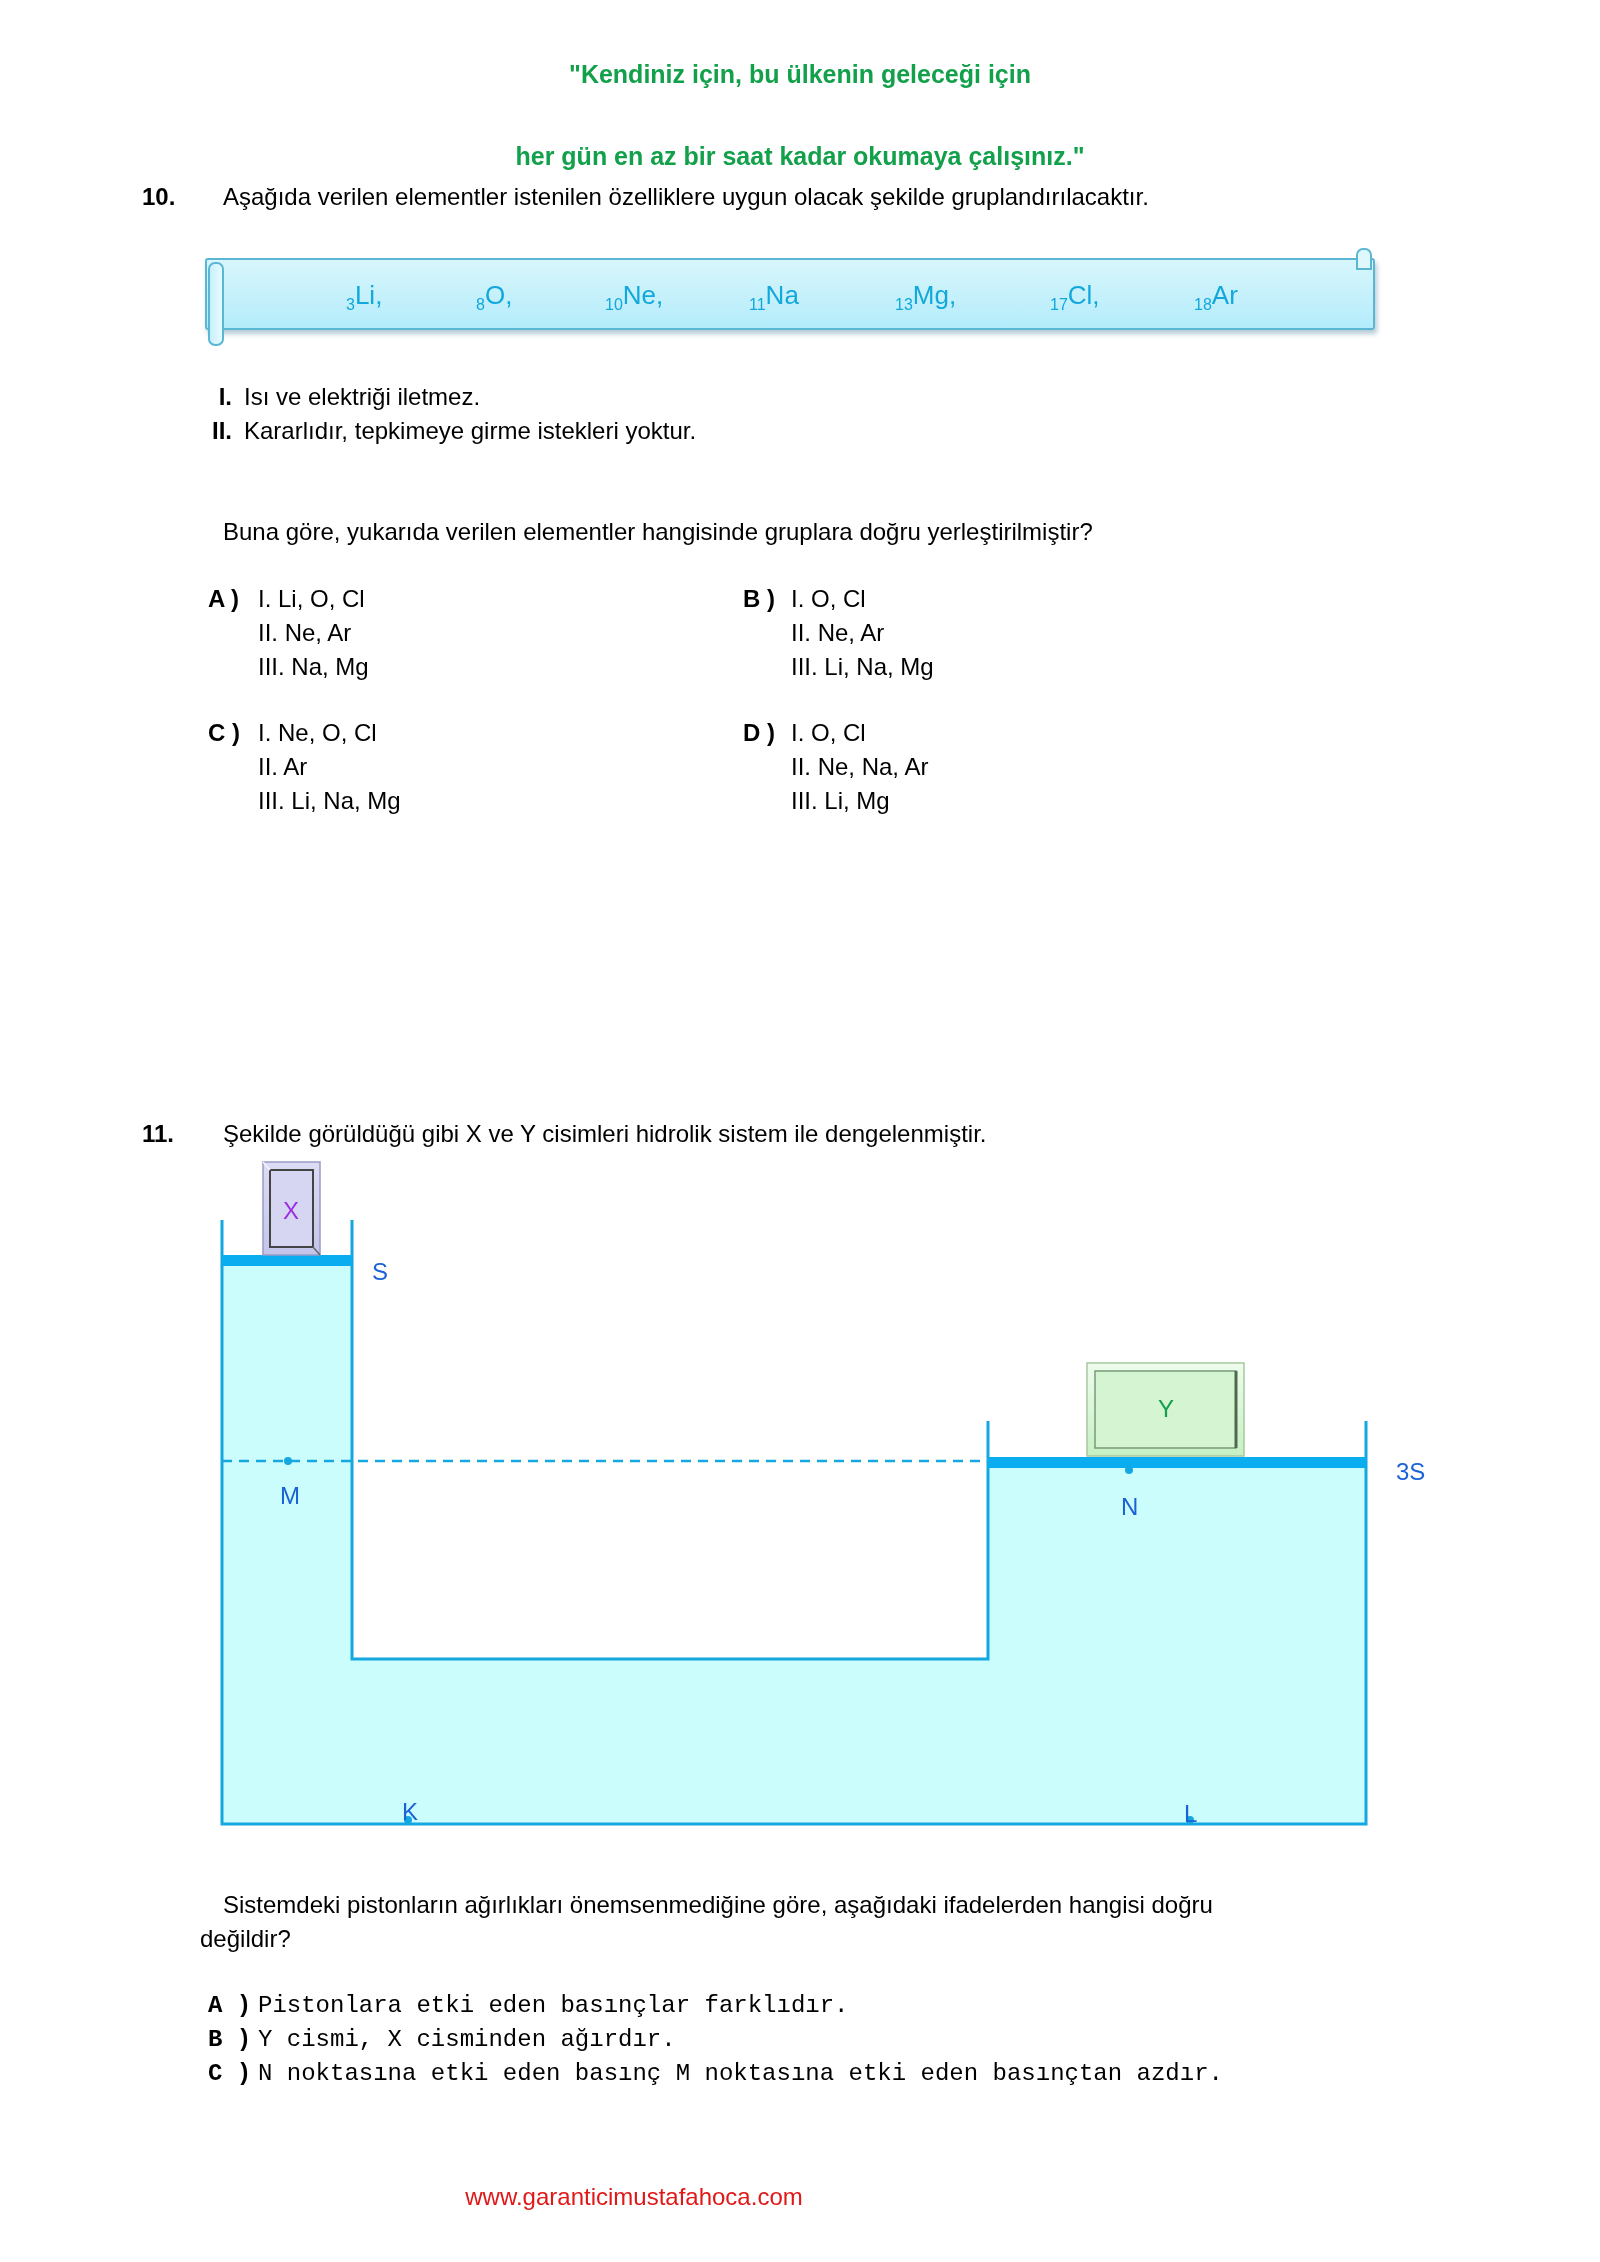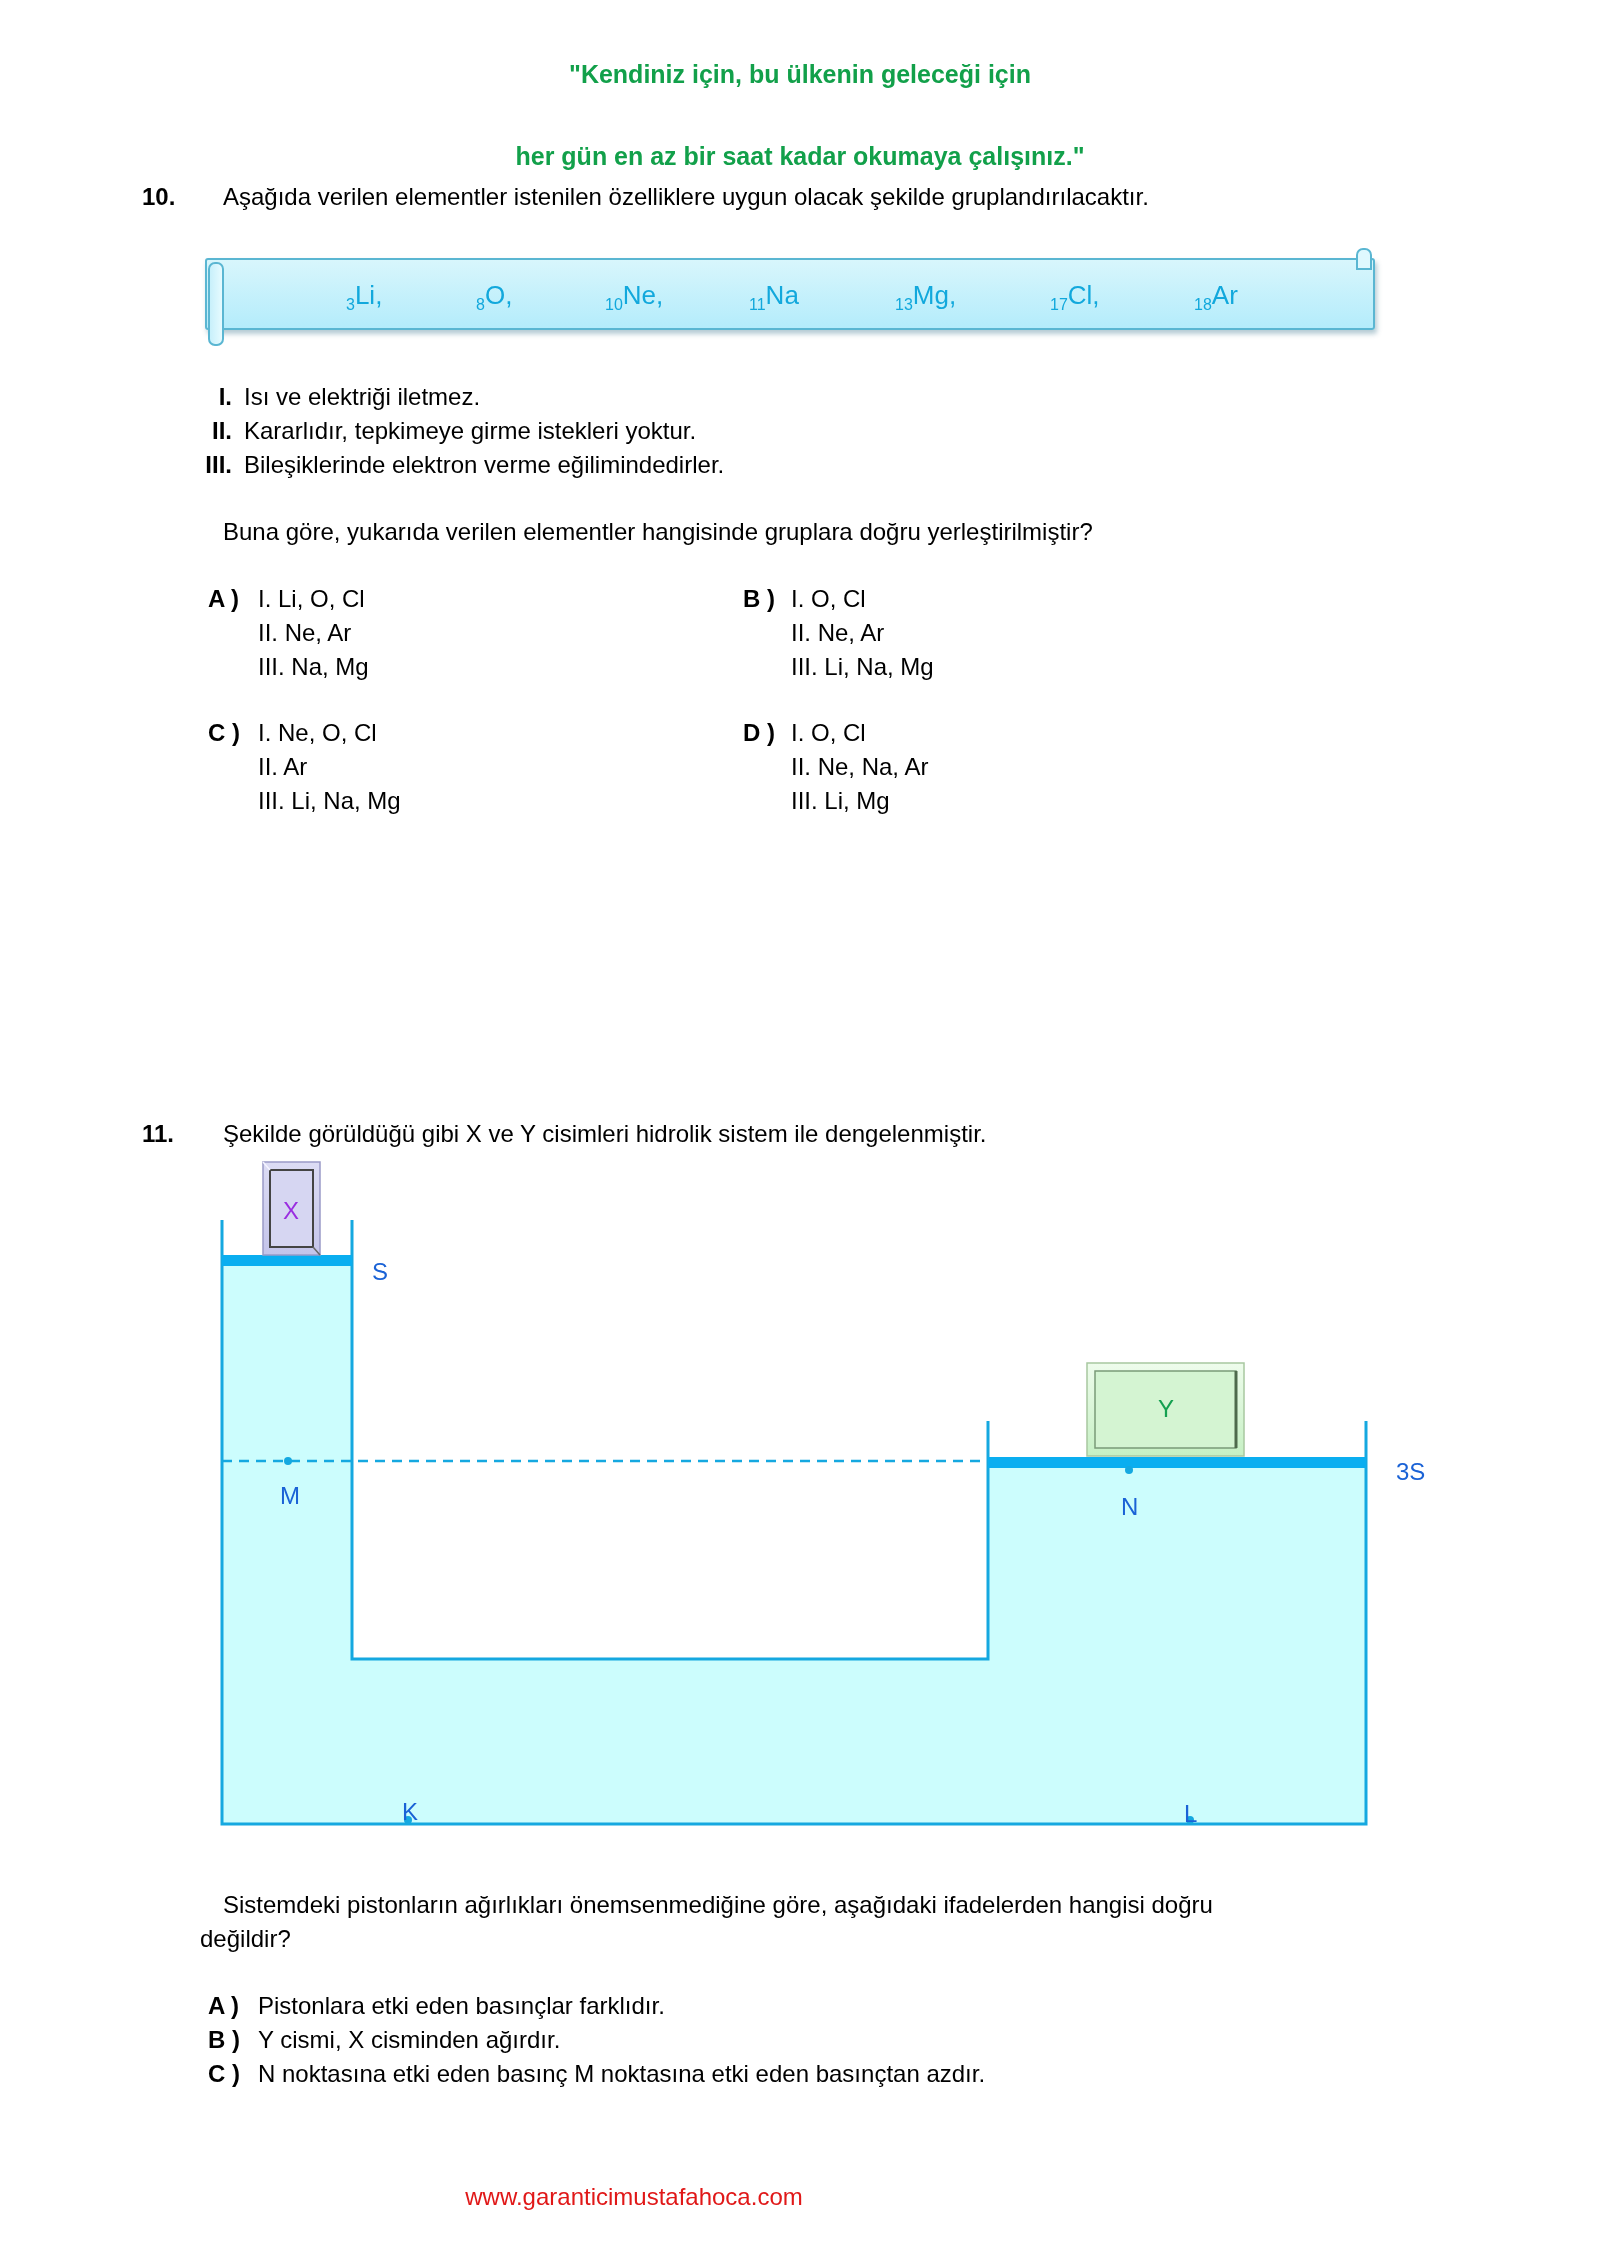--- a/index.html
+++ b/index.html
@@ -45,21 +45,20 @@
   <div class="abs el" style="left:605px;"><sub>10</sub><span>Ne,</span></div>
   <div class="abs el" style="left:749px;"><sub>11</sub><span>Na</span></div>
   <div class="abs el" style="left:895px;"><sub>13</sub><span>Mg,</span></div>
   <div class="abs el" style="left:1050px;"><sub>17</sub><span>Cl,</span></div>
   <div class="abs el" style="left:1194px;"><sub>18</sub><span>Ar</span></div>
 </div>
 
 <div class="abs txt" style="left:192px; top:380px;">
   <div><span class="roman">I.</span><span>Isı ve elektriği iletmez.</span></div>
   <div><span class="roman">II.</span><span>Kararlıdır, tepkimeye girme istekleri yoktur.</span></div>
-  <div><span class="roman">III.</span><span>Bileşiklerinde elektron verme eğilimindedirler.</span></div>
 </div>
 
 <div class="abs txt" style="left:223px; top:515px;">Buna göre, yukarıda verilen elementler hangisinde gruplara doğru yerleştirilmiştir?</div>
 
 <div class="abs opt-block" style="left:208px; top:582px;">
   <div class="opt-line first"><span class="opt-letter">A )</span><span>I. Li,  O,  Cl</span></div>
   <div class="opt-line">II. Ne,  Ar</div>
   <div class="opt-line">III. Na,  Mg</div>
 </div>
 <div class="abs opt-block" style="left:743px; top:582px;">
@@ -127,19 +126,19 @@
 <div class="abs diag-label" style="left:372px; top:1258px;">S</div>
 <div class="abs diag-label" style="left:1396px; top:1458px;">3S</div>
 <div class="abs diag-label" style="left:280px; top:1482px;">M</div>
 <div class="abs diag-label" style="left:1121px; top:1493px;">N</div>
 <div class="abs diag-label" style="left:402px; top:1798px;">K</div>
 <div class="abs diag-label" style="left:1184px; top:1800px;">L</div>
 
 <div class="abs txt" style="left:223px; top:1888px;">Sistemdeki pistonların ağırlıkları önemsenmediğine göre, aşağıdaki ifadelerden hangisi doğru</div>
 <div class="abs txt" style="left:200px; top:1922px;">değildir?</div>
 
-<div class="abs txt" style="left:208px; top:1989px;">
+<div class="abs txt" style="left:208px; top:1989px;font-family:Liberation Mono, monospace;">
   <div><span class="opt-letter">A )</span><span>Pistonlara etki eden basınçlar farklıdır.</span></div>
   <div><span class="opt-letter">B )</span><span>Y cismi, X cisminden ağırdır.</span></div>
   <div><span class="opt-letter">C )</span><span>N noktasına etki eden basınç M noktasına etki eden basınçtan azdır.</span></div>
 </div>
 
 <div class="abs footer">www.garanticimustafahoca.com</div>
 
 </body></html>

